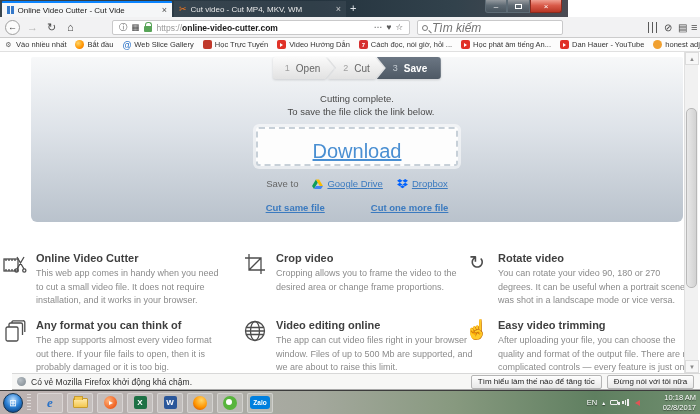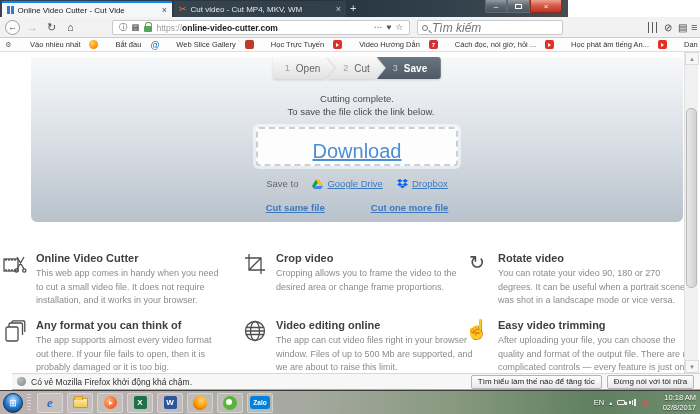--- a/index.html
+++ b/index.html
@@ -56,21 +56,21 @@
   .searchbar input { border:none; outline:none; background:transparent; font-size:12px;
     font-style:italic; color:#8a8a8a; margin-left:4px; width:110px;
     font-family:"Liberation Sans", sans-serif; }
   .libbars { width:10px; height:11px;
     background:repeating-linear-gradient(90deg,#5a5a5a 0 1.5px,transparent 1.5px 4px); }
 
   
   .bmbar { position:absolute; left:0; top:38px; width:700px; height:14px; background:#fcfcfc;
     border-bottom:1px solid #e0e0e0; display:flex; align-items:center; padding:0 4px;
     white-space:nowrap; overflow:hidden; }
-  .bm { display:inline-flex; align-items:center; gap:17px; font-size:7.5px; color:#333;
+  .bm { display:inline-flex; align-items:center; gap:3px; font-size:7.5px; color:#333;
     margin-right:9px; flex:none; }
   .bmi { width:9px; height:9px; border-radius:2px; display:inline-flex; align-items:center;
     justify-content:center; font-size:7px; color:#666; flex:none; }
   .bmi.yt { background:#e03127; position:relative; }
   .bmi.yt:before { content:""; border-left:3.5px solid #fff; border-top:2.2px solid transparent;
     border-bottom:2.2px solid transparent; }
   .bmi.ff { background:radial-gradient(circle at 35% 35%, #ffd567, #ff9500 60%, #e66000); border-radius:50%; }
   .bmi.ie { color:#2a72c8; font-weight:bold; font-style:italic; font-size:9px; }
   .bmi.red { background:#c0392b; }
   .bmi.seven { background:#d62f2f; color:#fff; font-size:6px; font-weight:bold; }
@@ -177,21 +177,21 @@
   .tray { margin-left:auto; display:flex; align-items:center; gap:4px; padding-right:4px;
     color:#fff; font-size:7.5px; text-shadow:0 1px 1px rgba(0,0,0,.5); }
   .tray .t-ico { display:flex; align-items:center; justify-content:center; }
   .batt { width:8px; height:5px; border:1px solid #eee; border-radius:1px; position:relative; }
   .batt:after { content:""; position:absolute; right:-2.5px; top:1px; width:1.5px; height:3px; background:#eee; }
   .sig { display:flex; align-items:flex-end; gap:1px; }
   .sig i { width:1.5px; background:#eee; display:block; }
   .sig i:nth-child(1){height:3px;} .sig i:nth-child(2){height:5px;} .sig i:nth-child(3){height:7px;}
   .spk { width:0; height:0; border-top:3px solid transparent; border-bottom:3px solid transparent;
     border-right:5px solid #d55; margin-left:2px; }
-  .clock { text-align:right; line-height:1.25; font-size:7.5px; margin-left:12px; }
+  .clock { text-align:right; line-height:1.25; font-size:7.5px; margin-left:19px; }
 </style>
 </head>
 <body>
 
 <div id="screen">
 
   <div class="titlebar">
     <div class="tab active">
       <span class="fav-pause">
           <i></i>

